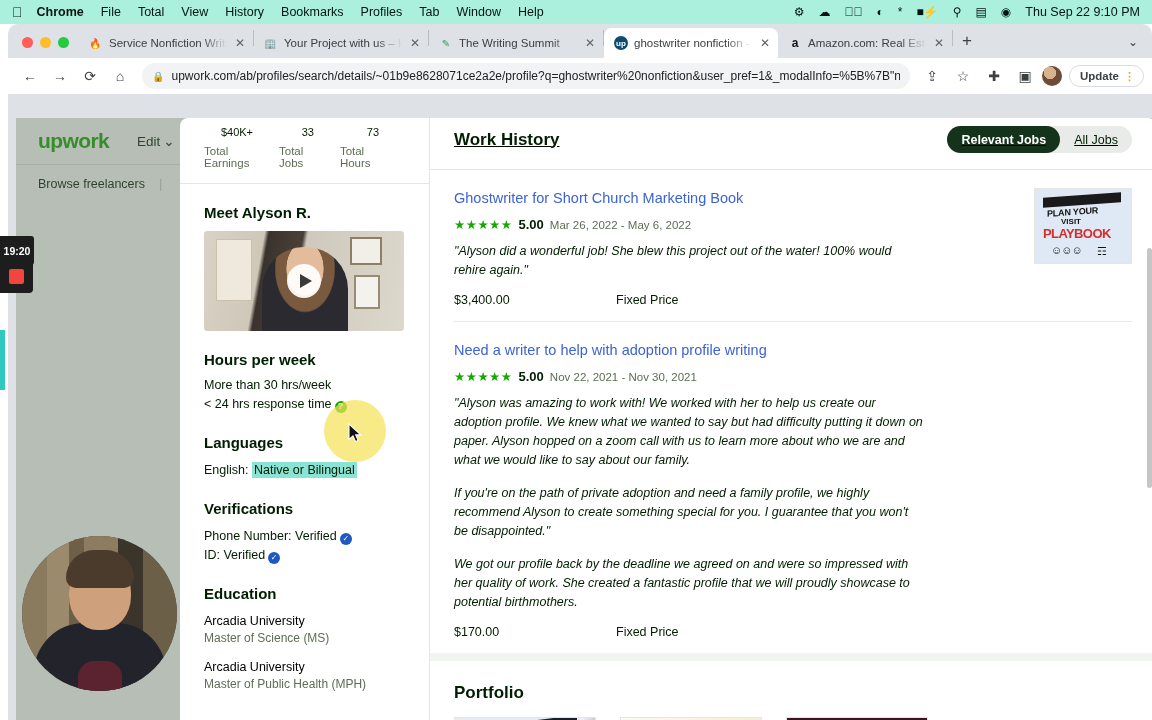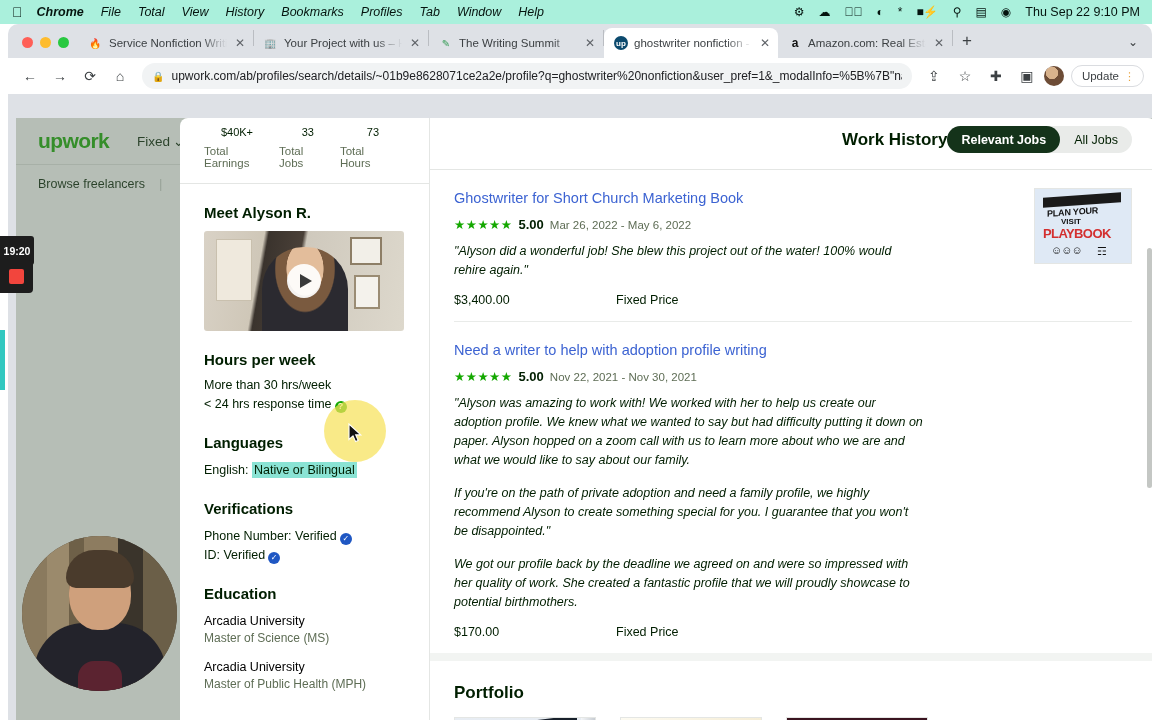--- a/index.html
+++ b/index.html
@@ -10,21 +10,21 @@
   }
   #screen { position: relative; width: 1152px; height: 720px; overflow: hidden; background:#fff; }
 
   
   .menubar {
     position:absolute; top:0; left:0; width:1152px; height:24px;
     background:#aaf0dc; display:flex; align-items:center;
     padding:0 12px; font-size:12.5px; color:#05140f; z-index:60;
   }
   .menubar .apple { font-size:14px; margin-right:14px; line-height:1; }
-  .menubar .mi { margin-right:17px; white-space:nowrap;font-style:italic; }
+  .menubar .mi { margin-right:17px; white-space:nowrap; }
   .menubar .mi.bold { font-weight:bold; }
   .menubar .right { margin-left:auto; display:flex; align-items:center; gap:14px; }
   .menubar .right .ic { font-size:12px; line-height:1; display:block; }
   .menubar .clock { font-size:12.5px; white-space:nowrap; }
 
   
   .chromewin { position:absolute; top:24px; left:8px; width:1144px; height:696px;
                background:#dee1e6; border-radius:10px 10px 0 0; z-index:20; }
 
   .tabstrip { position:relative; height:34px; display:flex; align-items:flex-end; padding-left:8px; }
@@ -52,21 +52,21 @@
   .tbtn { width:28px; height:28px; border-radius:50%; display:flex; align-items:center; justify-content:center;
           font-size:14px; color:#3c4043; flex:none; }
   .omnibox { flex:1; height:26px; background:#f1f3f4; border-radius:13px; display:flex; align-items:center;
              padding:0 10px; gap:7px; margin:0 6px; font-size:12px; color:#202124; overflow:hidden; }
   .omnibox .lock { font-size:10px; color:#5f6368; }
   .omnibox .url { white-space:nowrap; overflow:hidden; flex:1; }
   .tb-right { display:flex; align-items:center; gap:3px; }
   .avatar-btn { width:20px;height:20px;border-radius:50%;
                 background:radial-gradient(circle at 40% 35%, #d8b28c 0 34%, #6d4c36 35% 100%); flex:none;}
   .updbtn { height:22px; border:1px solid #dadce0; border-radius:11px; display:flex; align-items:center;
-            gap:5px; padding:0 7px 0 10px; font-size:11.5px; color:#3c4043; margin-left:4px; }
+            gap:5px; padding:0 7px 0 10px; font-size:11.5px; color:#3c4043; margin-left:4px;font-weight:bold; }
   .updbtn .dots { font-size:11px; color:#e8a33d; letter-spacing:1px; }
 
   
   .viewport { position:absolute; top:94px; left:8px; width:1144px; height:626px; background:#fff; overflow:hidden; }
 
   
   .upwork-bg { position:absolute; inset:0; background:#ffffff; }
   .uw-nav { position:absolute; top:0; left:0; width:100%; height:46px; display:flex; align-items:center;
             padding-left:22px; gap:28px; }
   .uw-logo { font-size:21px; font-weight:bold; color:#14a800; letter-spacing:-0.6px; }
@@ -119,21 +119,21 @@
            font-weight:bold; margin-left:3px; }
   .vbadge { display:inline-flex; width:12px; height:12px; border-radius:50%; background:#1f57c3;
             color:#fff; font-size:8px; align-items:center; justify-content:center; vertical-align:-1px;
             margin-left:3px; }
   .sel-highlight { background:#8ae3d4; padding:1px 2px; }
   .edu-item { margin-bottom:11px; }
   .edu-item .school { font-size:12.5px; color:#000000; line-height:18px; }
   .edu-item .deg { font-size:12px; color:#5e6d55; line-height:17px; }
 
   
-  .wh-head { display:flex; align-items:center; justify-content:flex-end; padding-top:8px; padding-bottom:16px; }
+  .wh-head { display:flex; align-items:center; justify-content:space-between; padding-top:8px; padding-bottom:16px;text-decoration:underline; }
   .wh-title { font-size:17px; font-weight:bold; color:#001e00; }
   .toggle { display:flex; background:#e9ebe9; border-radius:14px; height:27px; align-items:center; }
   .toggle .seg { font-size:12.5px; padding:0 14px; height:27px; display:flex; align-items:center;
                  border-radius:14px; color:#001e00; }
   .toggle .seg.on { background:#14331a; color:#fff; font-weight:bold; }
 
   .job { padding:18px 0 14px 0; position:relative; }
   .job + .job { border-top:1px solid #e9ebe9; }
   .job-title { font-size:14.5px; color:#3c63d2; line-height:20px; margin-bottom:9px; }
   .rating-row { display:flex; align-items:center; gap:6px; margin-bottom:10px; }
@@ -300,21 +300,21 @@
         </span>
       </span>
     </div>
 
     <div class="viewport">
 
       <div class="upwork-bg">
         <div class="uw-nav">
           <span class="uw-logo">upwork</span>
           <span class="uw-navitem">
-            <span>Fixed</span>
+            <span>Edit</span>
             <span>⌄</span>
           </span>
         </div>
         <div class="uw-subnav">
           <span class="uw-subitem">Browse freelancers</span>
           <span class="uw-divider">|</span>
         </div>
       </div>
 
       <div class="dimmer"></div>

